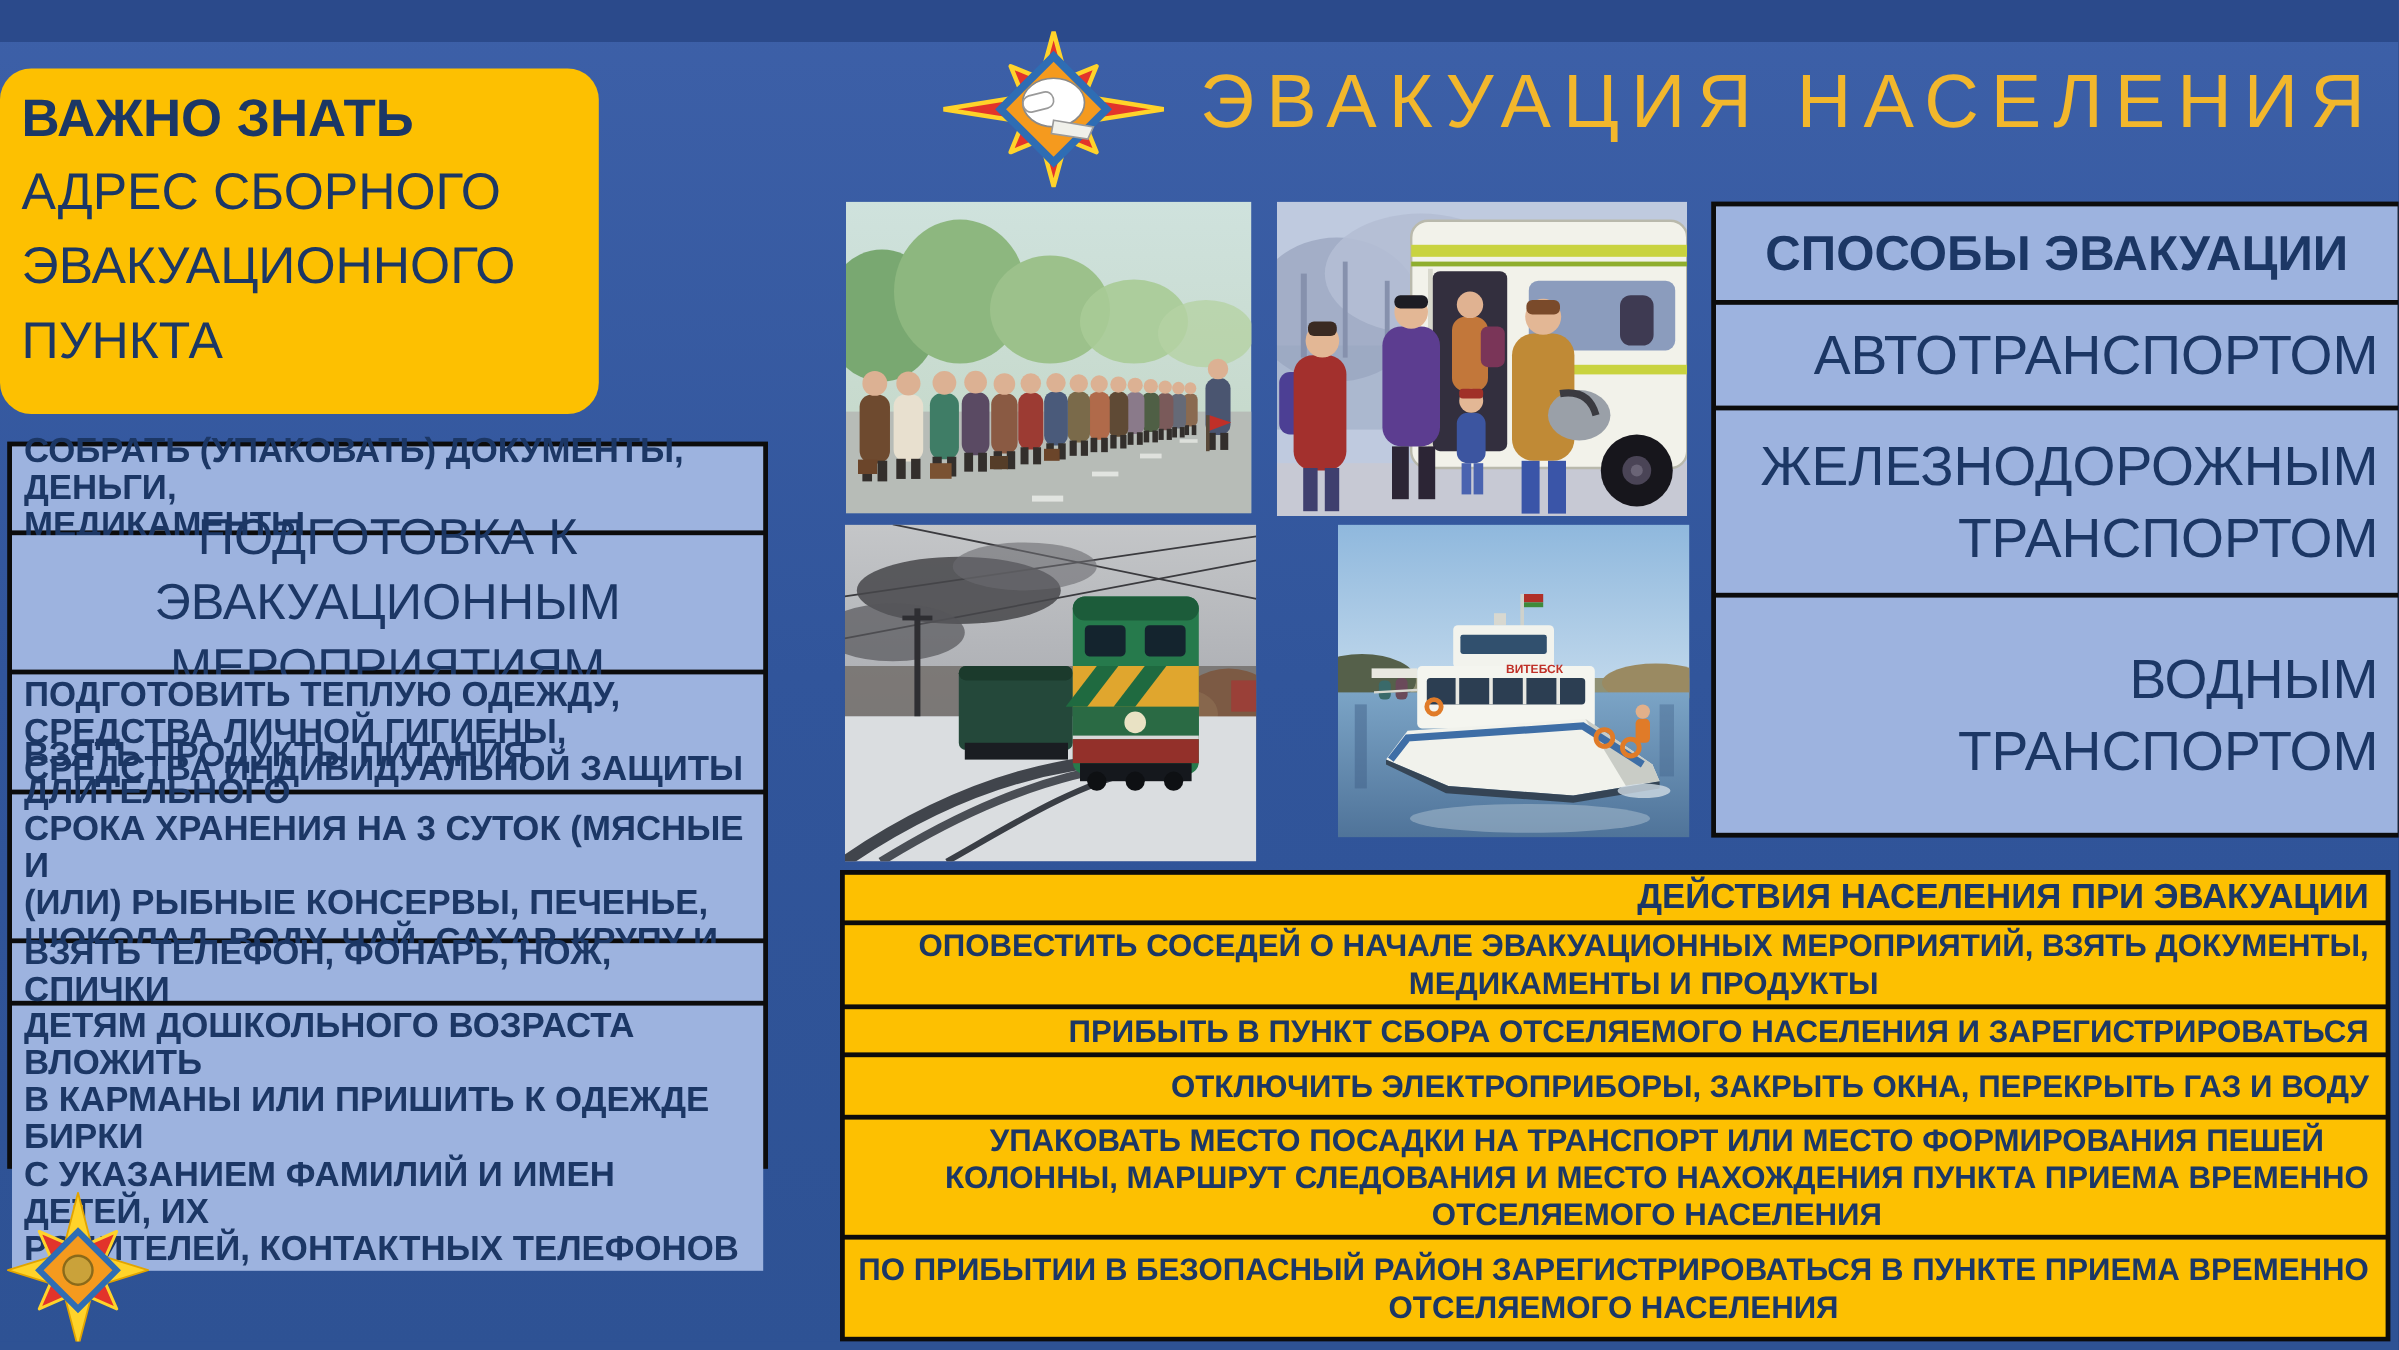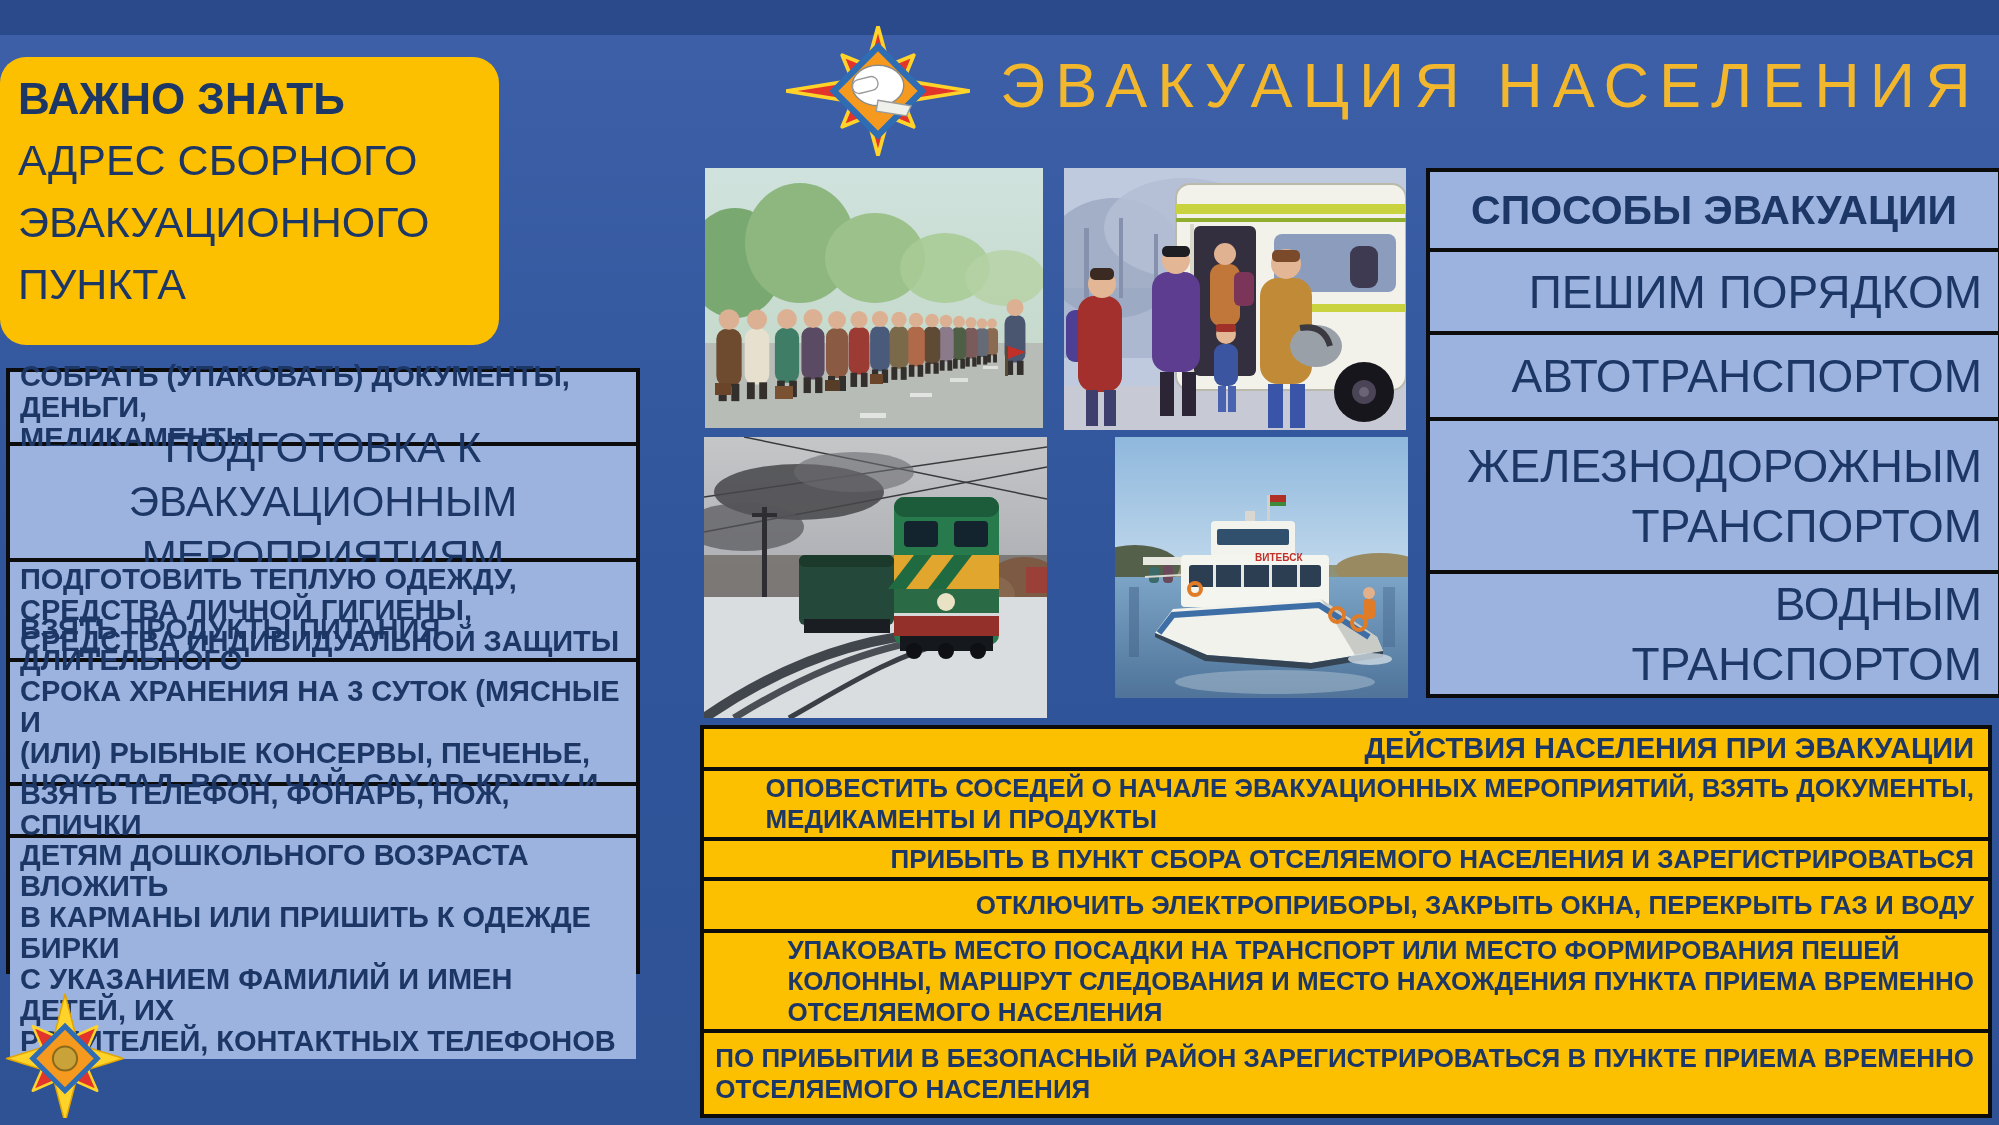--- a/index.html
+++ b/index.html
@@ -38,21 +38,21 @@
   
   .methods{left:1426px;top:168px;width:576px;height:530px;}
   .methods .cell{background:var(--cell-blue,#9db3df);}
   .methods .hdr{justify-content:center;text-align:center;font-size:41px;font-weight:700;}
   .methods .item{justify-content:flex-end;text-align:right;padding-right:16px;
     font-size:46px;line-height:60px;font-weight:400;}
 
   
   .actions{left:700px;top:725px;width:1292px;height:393px;}
   .actions .cell{background:var(--yellow,#fdc001);justify-content:flex-end;
-    text-align:left;padding-right:14px;font-weight:700;}
+    text-align:center;padding-right:14px;font-weight:700;}
   .actions .hdr{font-size:29px;}
   .actions .item{font-size:26px;line-height:31px;}
 
   
   .photo{position:absolute;overflow:hidden;}
   .photo svg{display:block;width:100%;height:100%;}
   .photo1{left:705px;top:168px;width:338px;height:260px;}
   .photo2{left:1064px;top:168px;width:342px;height:262px;}
   .photo3{left:704px;top:437px;width:343px;height:281px;}
   .photo4{left:1115px;top:437px;width:293px;height:261px;}
@@ -202,21 +202,20 @@
         <ellipse cx="252" cy="178" rx="26" ry="21" fill="#9aa0a8"></ellipse>
         <path d="M236,160 Q260,156 266,178" stroke="#3a3a40" stroke-width="6" fill="none"></path>
         <rect x="204" y="216" width="15" height="44" fill="#3a55a8"></rect>
         <rect x="226" y="216" width="15" height="44" fill="#3a55a8"></rect>
       </g>
     </svg>
   </div>
 
   <div class="tbl methods">
     <div class="cell hdr" style="height:78px">СПОСОБЫ ЭВАКУАЦИИ</div>
-    <div class="cell item" style="height:80px">ПЕШИМ ПОРЯДКОМ</div>
     <div class="cell item" style="height:84px">АВТОТРАНСПОРТОМ</div>
     <div class="cell item" style="height:152px">ЖЕЛЕЗНОДОРОЖНЫМ
 ТРАНСПОРТОМ</div>
     <div class="cell item grow">ВОДНЫМ
 ТРАНСПОРТОМ</div>
   </div>
 
   <div class="photo photo3">
     <svg viewBox="0 0 343 281" preserveAspectRatio="none">
       <defs>

